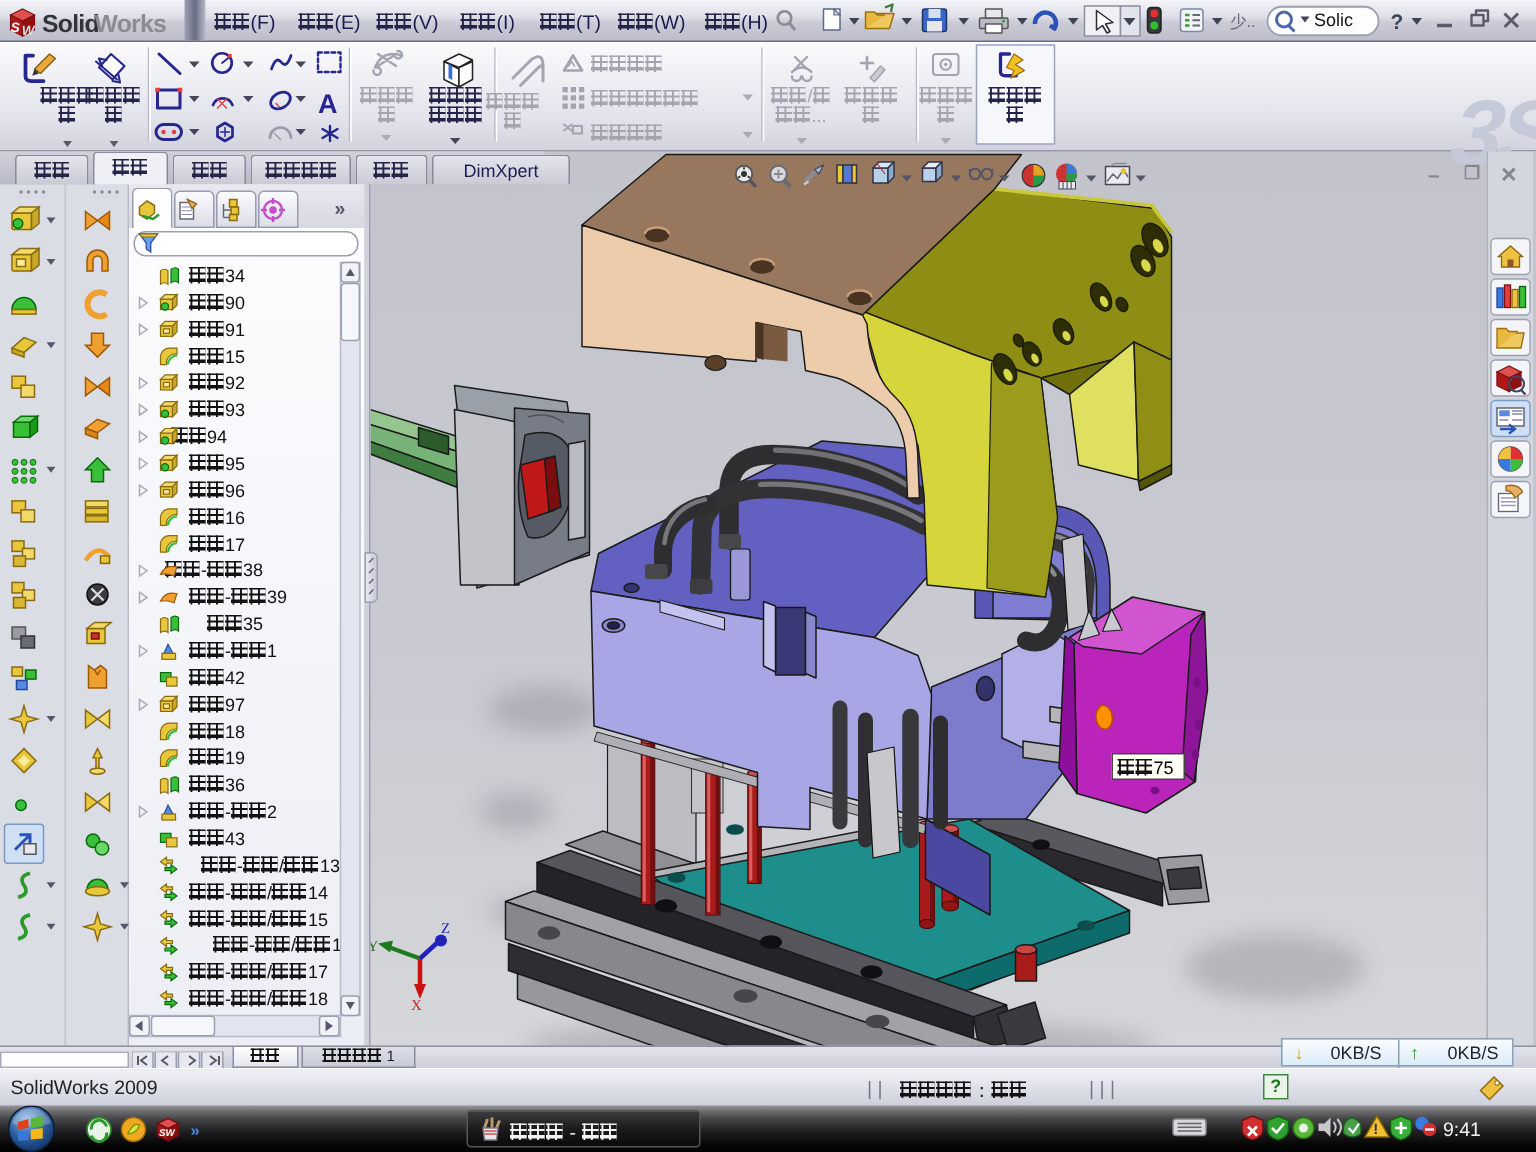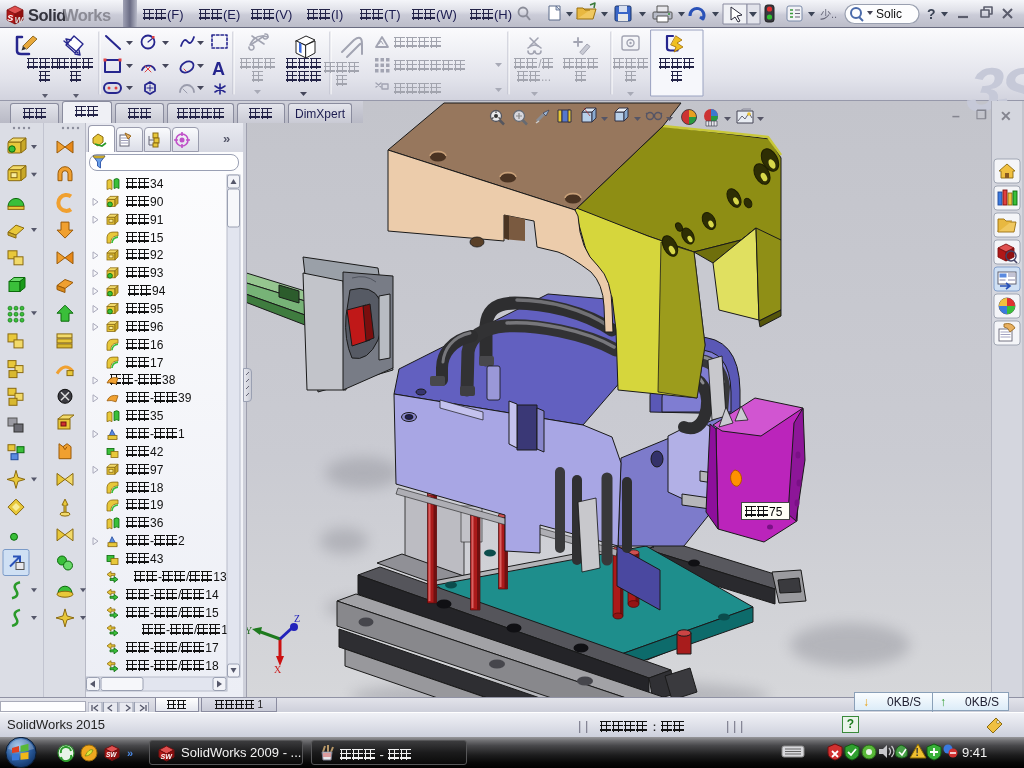--- a/index.html
+++ b/index.html
@@ -545,21 +545,21 @@
   <div class="cmdtx gray" style="left:608px;top:30px;width:46px"><i class="g"></i><i class="g"></i><i class="g"></i><br><i class="g"></i></div>
   <div class="cmdtx" style="left:654px;top:30px;width:46px"><i class="c"></i><i class="c"></i><i class="c"></i><br><i class="c"></i></div>
 </div>
 
 <div id="tabrow" class="abs">
   <div class="tab" style="left:10px;width:49px"><i class="c"></i><i class="c"></i></div>
   <div class="tab tabact" style="left:62px;width:50px"><i class="c"></i><i class="c"></i></div>
   <div class="tab" style="left:115px;width:49px"><i class="c"></i><i class="c"></i></div>
   <div class="tab" style="left:167px;width:67px"><i class="c"></i><i class="c"></i><i class="c"></i><i class="c"></i></div>
   <div class="tab" style="left:237px;width:48px"><i class="c"></i><i class="c"></i></div>
-  <div class="tab" style="left:288px;width:64px;color:#1c1c50">DimXpert</div>
+  <div class="tab" style="left:288px;width:92px;color:#1c1c50">DimXpert</div>
 </div>
 
 <div id="ltools" class="abs"></div>
 <svg class="abs" style="left:0;top:123px" width="86" height="574" viewBox="0 0 86 574" id="ltoolsvg">
 <rect x="43" y="0" width="1" height="574" fill="#c2c4d0"></rect>
 <g fill="#8a8c9a">
         <circle cx="14" cy="5" r="1.2"></circle>
         <circle cx="19" cy="5" r="1.2"></circle>
         <circle cx="24" cy="5" r="1.2"></circle>
         <circle cx="29" cy="5" r="1.2"></circle>
@@ -744,28 +744,28 @@
 <div class="fmtab" style="left:86px"></div>
 </div>
   <div id="filter"></div>
   <div id="tree">
 <div class="ti" style="left:40px;top:2px"><i class="k"></i><i class="k"></i>34</div>
 <div class="ti" style="left:40px;top:20px"><i class="k"></i><i class="k"></i>90</div>
 <div class="ti" style="left:40px;top:38px"><i class="k"></i><i class="k"></i>91</div>
 <div class="ti" style="left:40px;top:56px"><i class="k"></i><i class="k"></i>15</div>
 <div class="ti" style="left:40px;top:73px"><i class="k"></i><i class="k"></i>92</div>
 <div class="ti" style="left:40px;top:91px"><i class="k"></i><i class="k"></i>93</div>
-<div class="ti" style="left:42px;top:109px"><i class="k"></i><i class="k"></i>94</div>
+<div class="ti" style="left:28px;top:109px"><i class="k"></i><i class="k"></i>94</div>
 <div class="ti" style="left:40px;top:127px"><i class="k"></i><i class="k"></i>95</div>
 <div class="ti" style="left:40px;top:145px"><i class="k"></i><i class="k"></i>96</div>
 <div class="ti" style="left:40px;top:163px"><i class="k"></i><i class="k"></i>16</div>
 <div class="ti" style="left:40px;top:181px"><i class="k"></i><i class="k"></i>17</div>
 <div class="ti" style="left:24px;top:198px"><i class="k"></i><i class="k"></i>-<i class="k"></i><i class="k"></i>38</div>
 <div class="ti" style="left:40px;top:216px"><i class="k"></i><i class="k"></i>-<i class="k"></i><i class="k"></i>39</div>
-<div class="ti" style="left:40px;top:234px"><i class="k"></i><i class="k"></i>35</div>
+<div class="ti" style="left:52px;top:234px"><i class="k"></i><i class="k"></i>35</div>
 <div class="ti" style="left:40px;top:252px"><i class="k"></i><i class="k"></i>-<i class="k"></i><i class="k"></i>1</div>
 <div class="ti" style="left:40px;top:270px"><i class="k"></i><i class="k"></i>42</div>
 <div class="ti" style="left:40px;top:288px"><i class="k"></i><i class="k"></i>97</div>
 <div class="ti" style="left:40px;top:306px"><i class="k"></i><i class="k"></i>18</div>
 <div class="ti" style="left:40px;top:323px"><i class="k"></i><i class="k"></i>19</div>
 <div class="ti" style="left:40px;top:341px"><i class="k"></i><i class="k"></i>36</div>
 <div class="ti" style="left:40px;top:359px"><i class="k"></i><i class="k"></i>-<i class="k"></i><i class="k"></i>2</div>
 <div class="ti" style="left:40px;top:377px"><i class="k"></i><i class="k"></i>43</div>
 <div class="ti" style="left:48px;top:395px"><i class="k"></i><i class="k"></i>-<i class="k"></i><i class="k"></i>/<i class="k"></i><i class="k"></i>13</div>
 <div class="ti" style="left:40px;top:413px"><i class="k"></i><i class="k"></i>-<i class="k"></i><i class="k"></i>/<i class="k"></i><i class="k"></i>14</div>
@@ -1033,21 +1033,21 @@
             <rect x="46.5" y="0" width="14" height="12" fill="#e8e9f0" stroke="#9aa0b2"></rect>
             <path d="M 52,3 l 4,3 l -4,3 M 58,3 v 6" fill="none" stroke="#55576a" stroke-width="1.3"></path>
           </g>
  </svg>
 </div>
 <div class="abs s9" style="left:155px;top:0;width:44px;height:14px;background:linear-gradient(#fff,#e4e6ee);border:1px solid #8a8ca0;border-top:none;font-size:10px;text-align:center;padding-top:1px"><i class="k"></i><i class="k"></i></div>
 <div class="abs s9" style="left:201px;top:0;width:76px;height:14px;background:linear-gradient(#dcdee8,#c8cad6);border:1px solid #8a8ca0;border-top:none;font-size:10px;text-align:center;padding-top:1px;color:#222"><i class="k"></i><i class="k"></i><i class="k"></i><i class="k"></i> 1</div>
 </div>
 
 <div id="status" class="abs">
-  <span class="abs" style="left:7px;top:4px">SolidWorks 2015</span>
+  <span class="abs" style="left:7px;top:4px">SolidWorks 2009</span>
   <span class="abs" style="left:578px;top:5px;color:#778">| |</span>
   <span class="abs" style="left:600px;top:5px"><i class="k"></i><i class="k"></i><i class="k"></i><i class="k"></i>：<i class="k"></i><i class="k"></i></span>
   <span class="abs" style="left:726px;top:5px;color:#778">| | |</span>
   <div class="abs" style="left:842px;top:3px;width:17px;height:17px;background:#eaf4ea;border:1px solid #3a8a3a;color:#1a7a1a;font-weight:bold;font-size:12px;text-align:center">?</div>
   <svg class="abs" style="left:984px;top:2px" width="24" height="21" viewBox="0 0 24 21">
         <path d="M 3,12 L 12,3 l 6,6 l -9,9 z" fill="#f0c040" stroke="#8a6a10"></path>
         <circle cx="14" cy="7" r="1.5" fill="#fff" stroke="#8a6a10" stroke-width=".7"></circle>
       </svg>
 </div>
 
@@ -1075,29 +1075,20 @@
 <circle cx="32" cy="9" r="8" fill="#f0a820" stroke="#9a6a08"></circle>
         <path d="M 28,12 q 4,-8 8,-6 q -2,6 -8,6" fill="#d8e83a" stroke="#7a8a10" stroke-width=".8"></path>
 <g transform="translate(46,0)">
           <polygon points="2,5 9,1.5 16,5 9,8.5" fill="#e05050" stroke="#701010"></polygon>
           <polygon points="2,5 9,8.5 9,16.5 2,13" fill="#b01818" stroke="#701010"></polygon>
           <polygon points="16,5 9,8.5 9,16.5 16,13" fill="#8a0e0e" stroke="#701010"></polygon>
           <text x="3" y="13" font-size="6.5" font-weight="bold" fill="#fff" font-style="italic">SW</text>
         </g>
 <text x="70" y="13" font-size="11" font-weight="bold" fill="#4a8ae8">»</text>
 </svg>
-<div class="tbbtn" style="left:149px;width:154px">
-<svg class="abs" style="left:8px;top:4px" width="17" height="17" viewBox="0 0 17 17">
-          <polygon points="1,5 8.5,1 16,5 8.5,9" fill="#e05050" stroke="#701010"></polygon>
-          <polygon points="1,5 8.5,9 8.5,16 1,12" fill="#b01818" stroke="#701010"></polygon>
-          <polygon points="16,5 8.5,9 8.5,16 16,12" fill="#8a0e0e" stroke="#701010"></polygon>
-          <text x="2.5" y="13.5" font-size="7" font-weight="bold" fill="#fff" font-style="italic">SW</text>
-        </svg>
-<span class="abs" style="left:31px;top:4px;white-space:nowrap">SolidWorks 2009 - ...</span>
-</div>
 <div class="tbbtn" style="left:311px;width:156px">
 <svg class="abs" style="left:7px;top:3px" width="16" height="18" viewBox="0 0 16 18">
           <path d="M 4,8 l 2,-6 m 3,6 l 0,-7 m 3,7 l 2,-5" stroke="#b89868" stroke-width="2" fill="none"></path>
           <path d="M 3,8 h 10 l -1,8 h -8 z" fill="#e8e8ec" stroke="#778"></path>
           <path d="M 4,10 h 8 M 4,12 h 8" stroke="#d05050" stroke-width="1"></path>
         </svg>
 <span class="abs" style="left:28px;top:6px"><i class="w"></i><i class="w"></i><i class="w"></i> - <i class="w"></i><i class="w"></i></span>
 </div>
 <svg class="abs" style="left:780px;top:5px" width="240" height="22" viewBox="0 0 240 22">
 <g>

